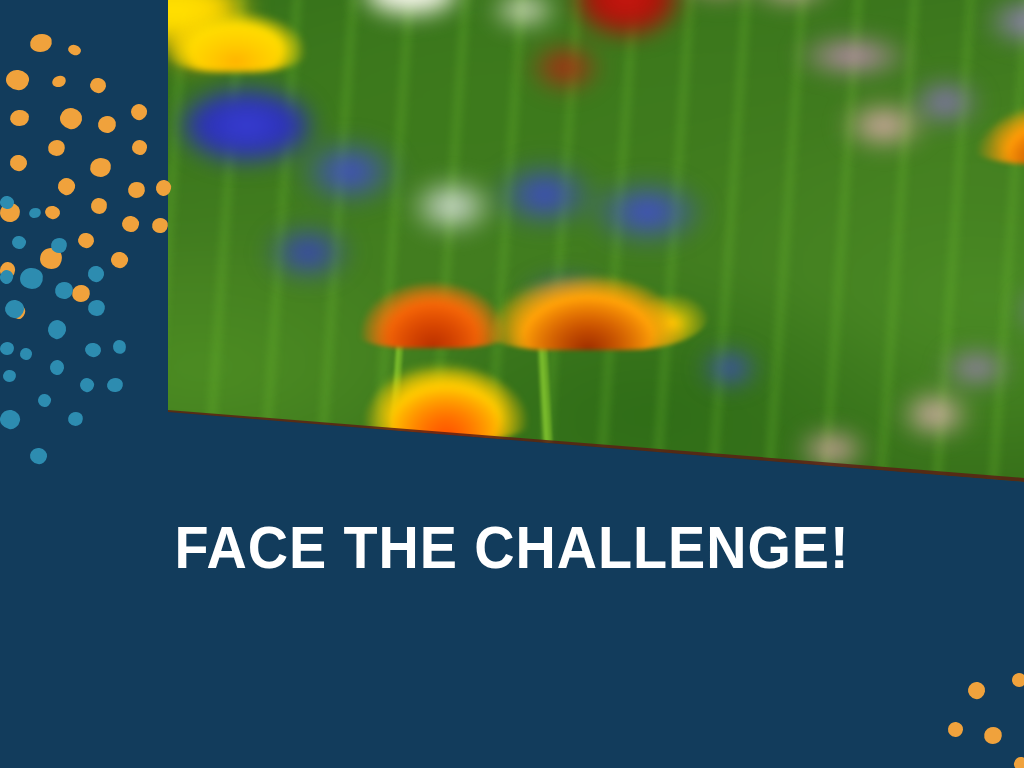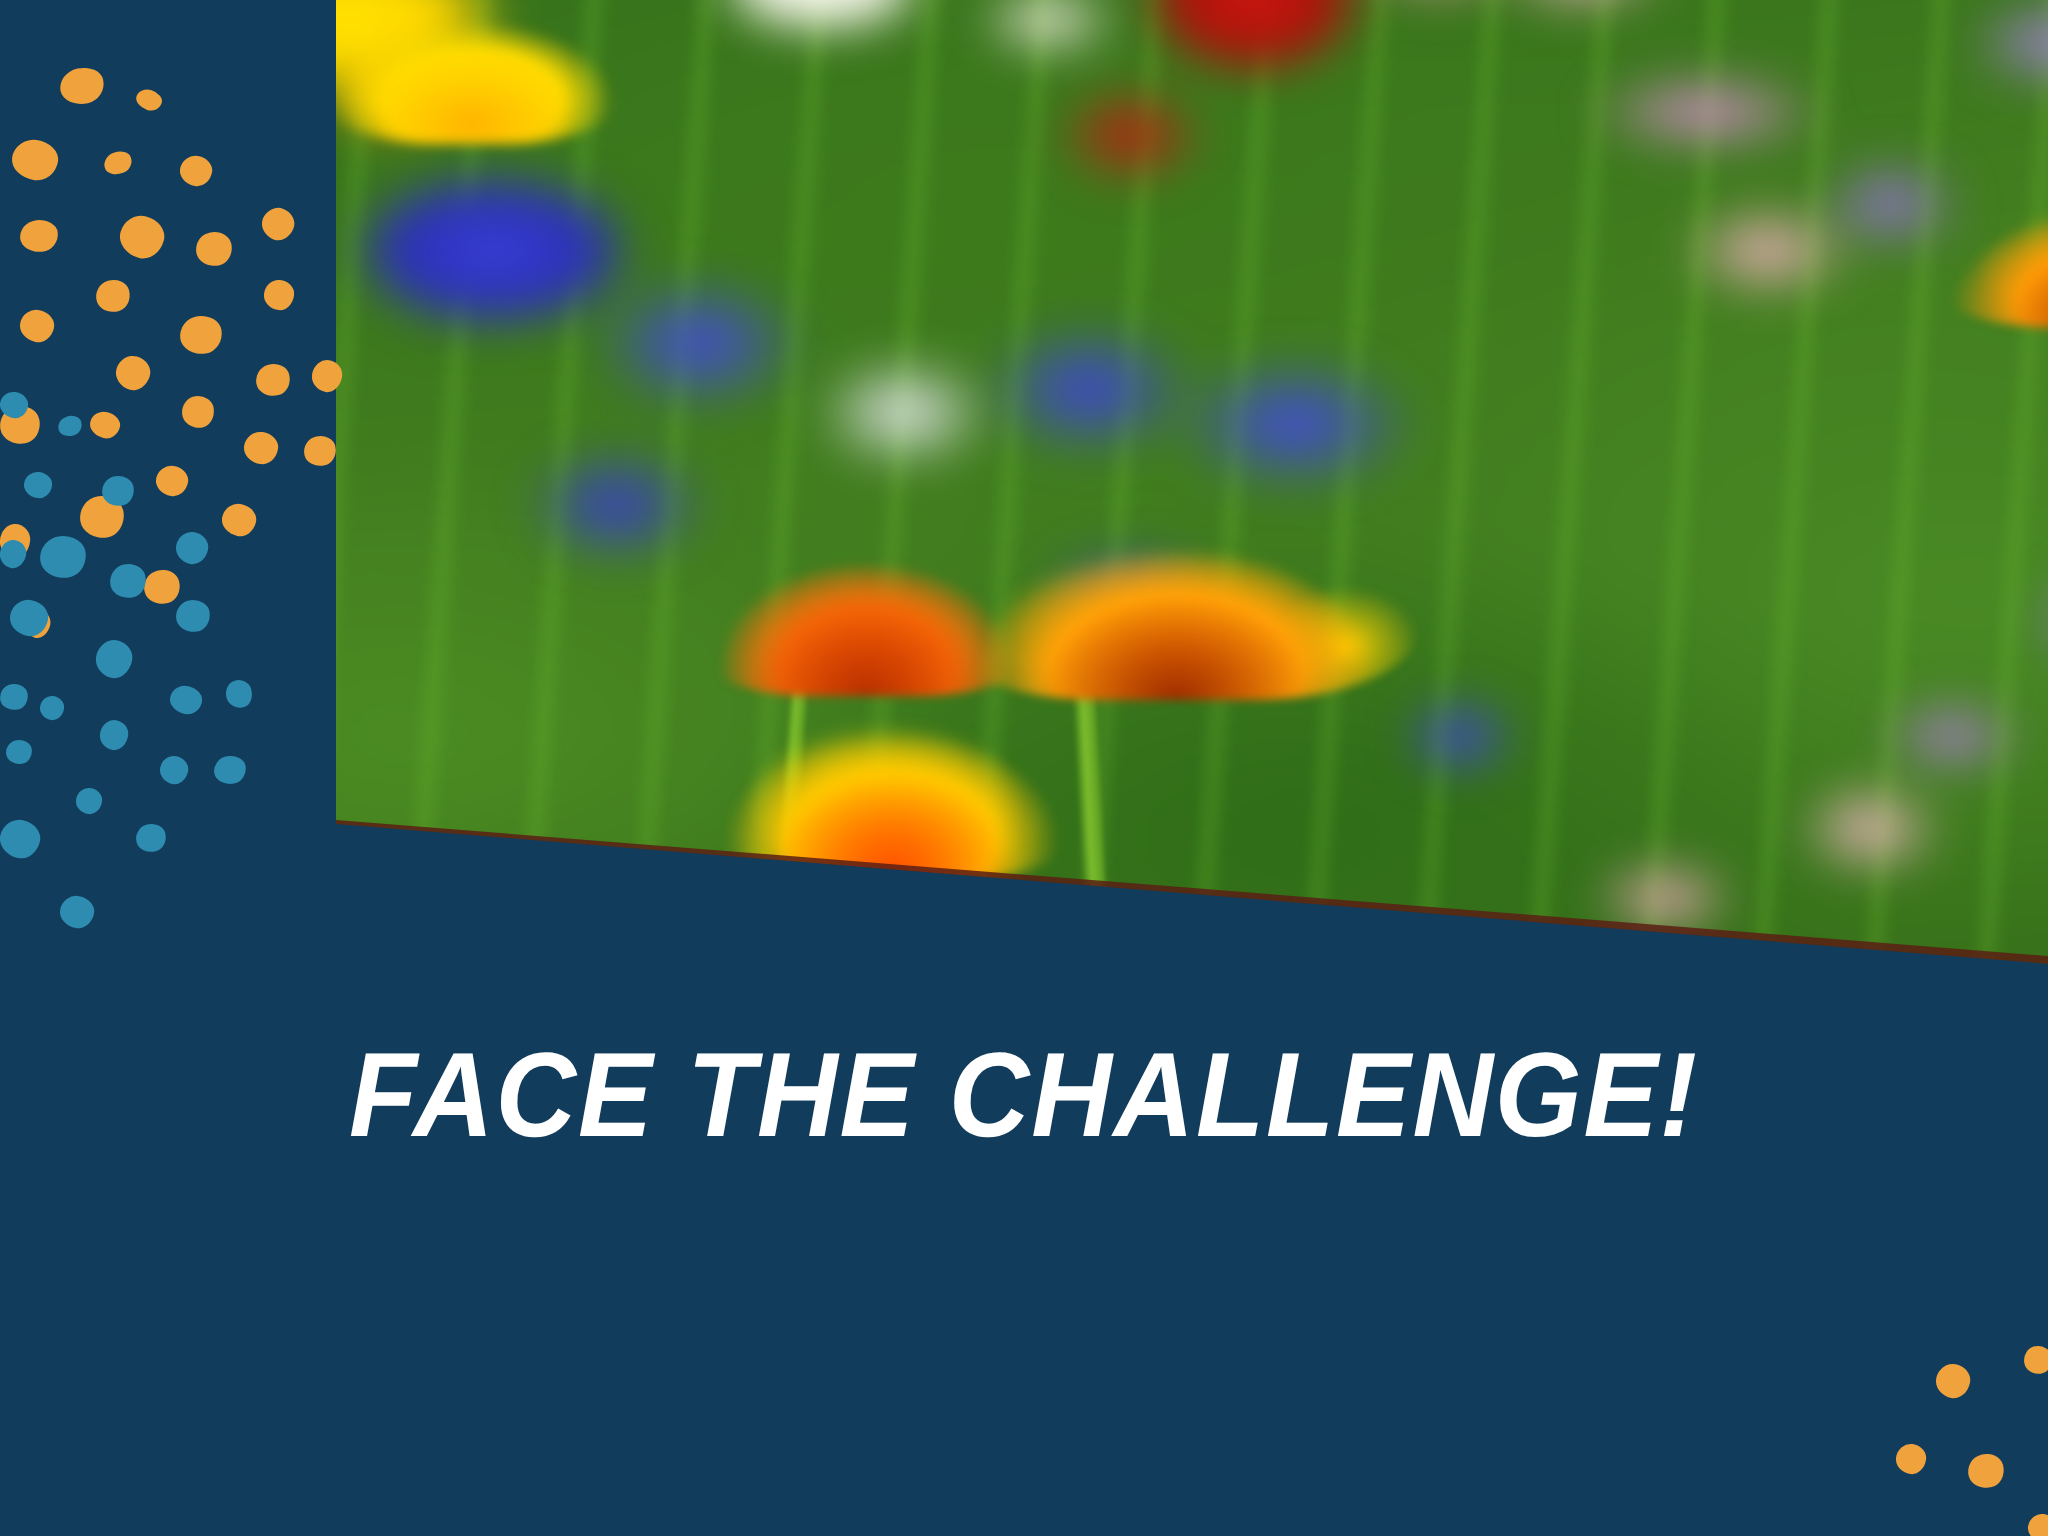--- a/index.html
+++ b/index.html
@@ -7,21 +7,20 @@
     padding: 0;
     background: #0f3a58;
   }
   #canvas {
     position: relative;
     width: 1024px;
     height: 768px;
     overflow: hidden;
     background: #123c5c;
     font-family: "Liberation Sans", sans-serif;
-    font-style: italic;
   }
 
   
   #photo-wrap {
     position: absolute;
     left: 168px;
     top: 0;
     width: 856px;
     height: 482px;
     overflow: hidden;

